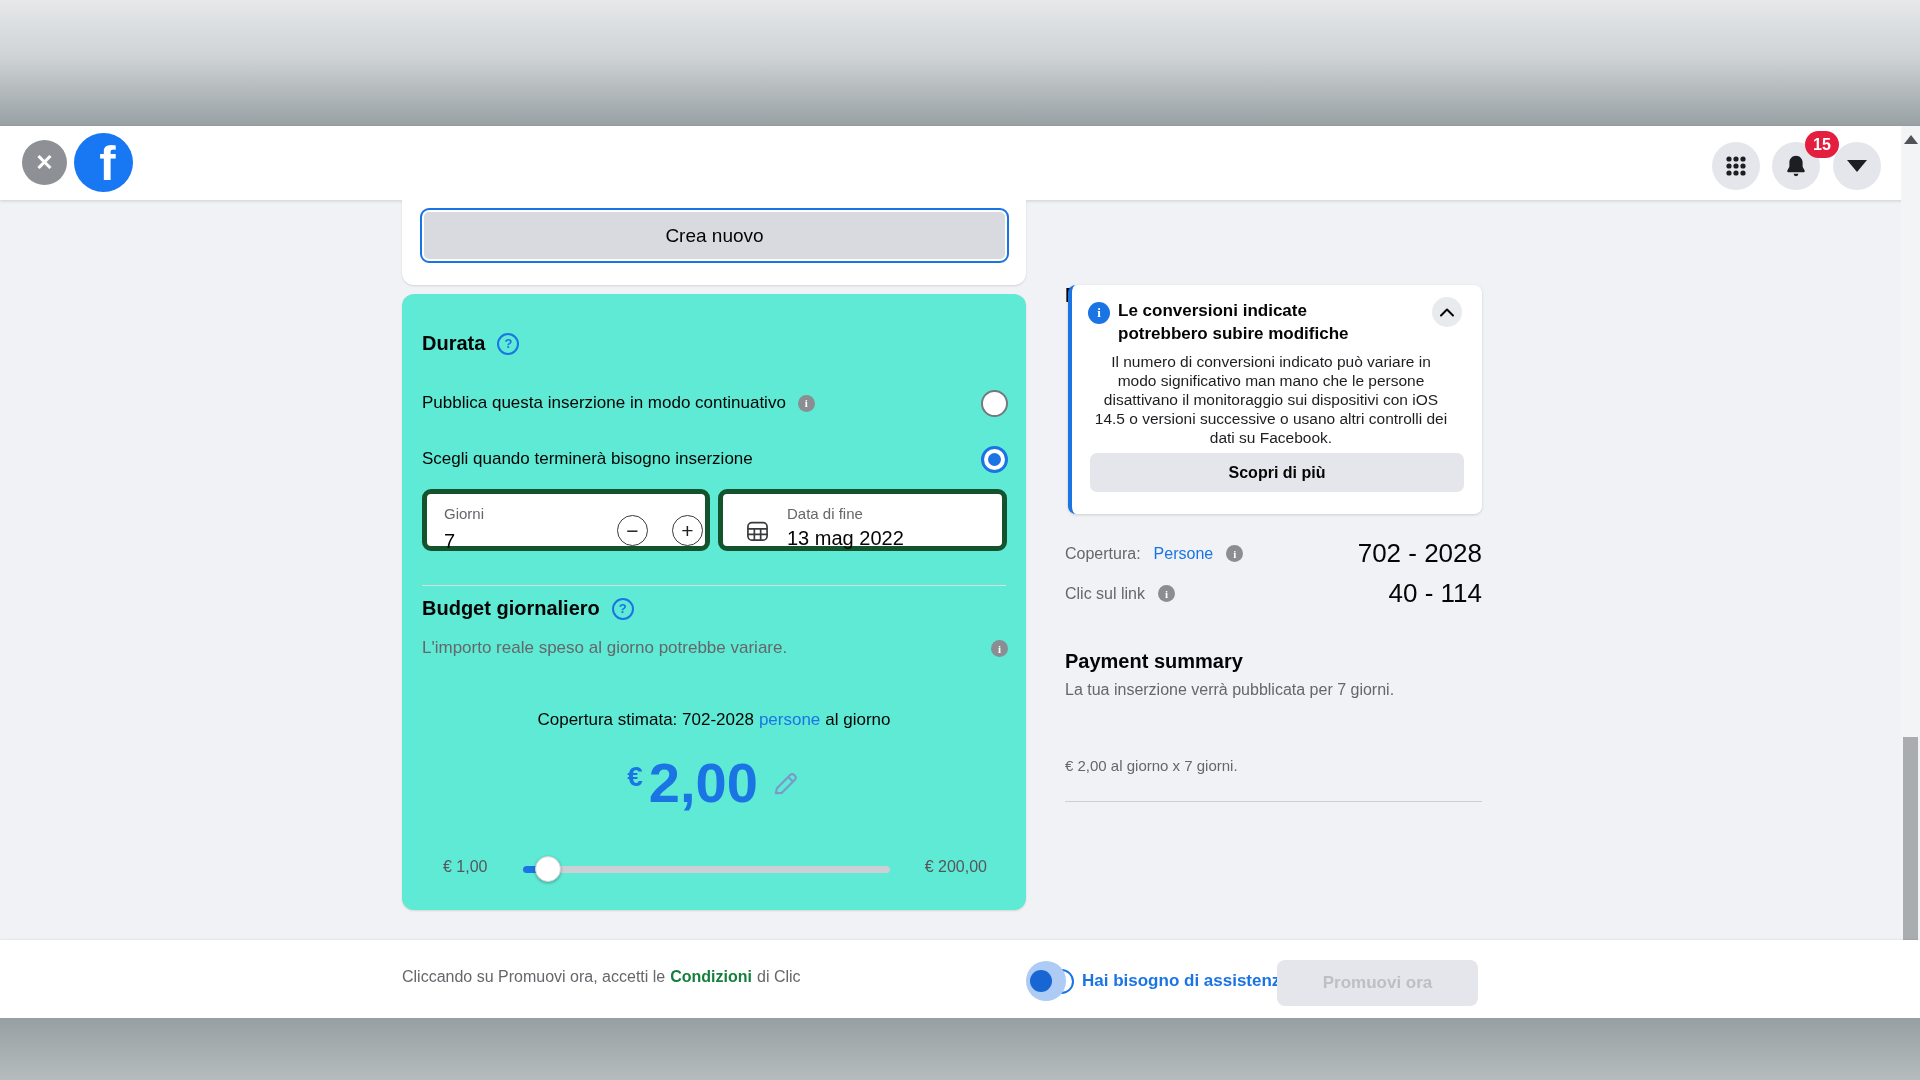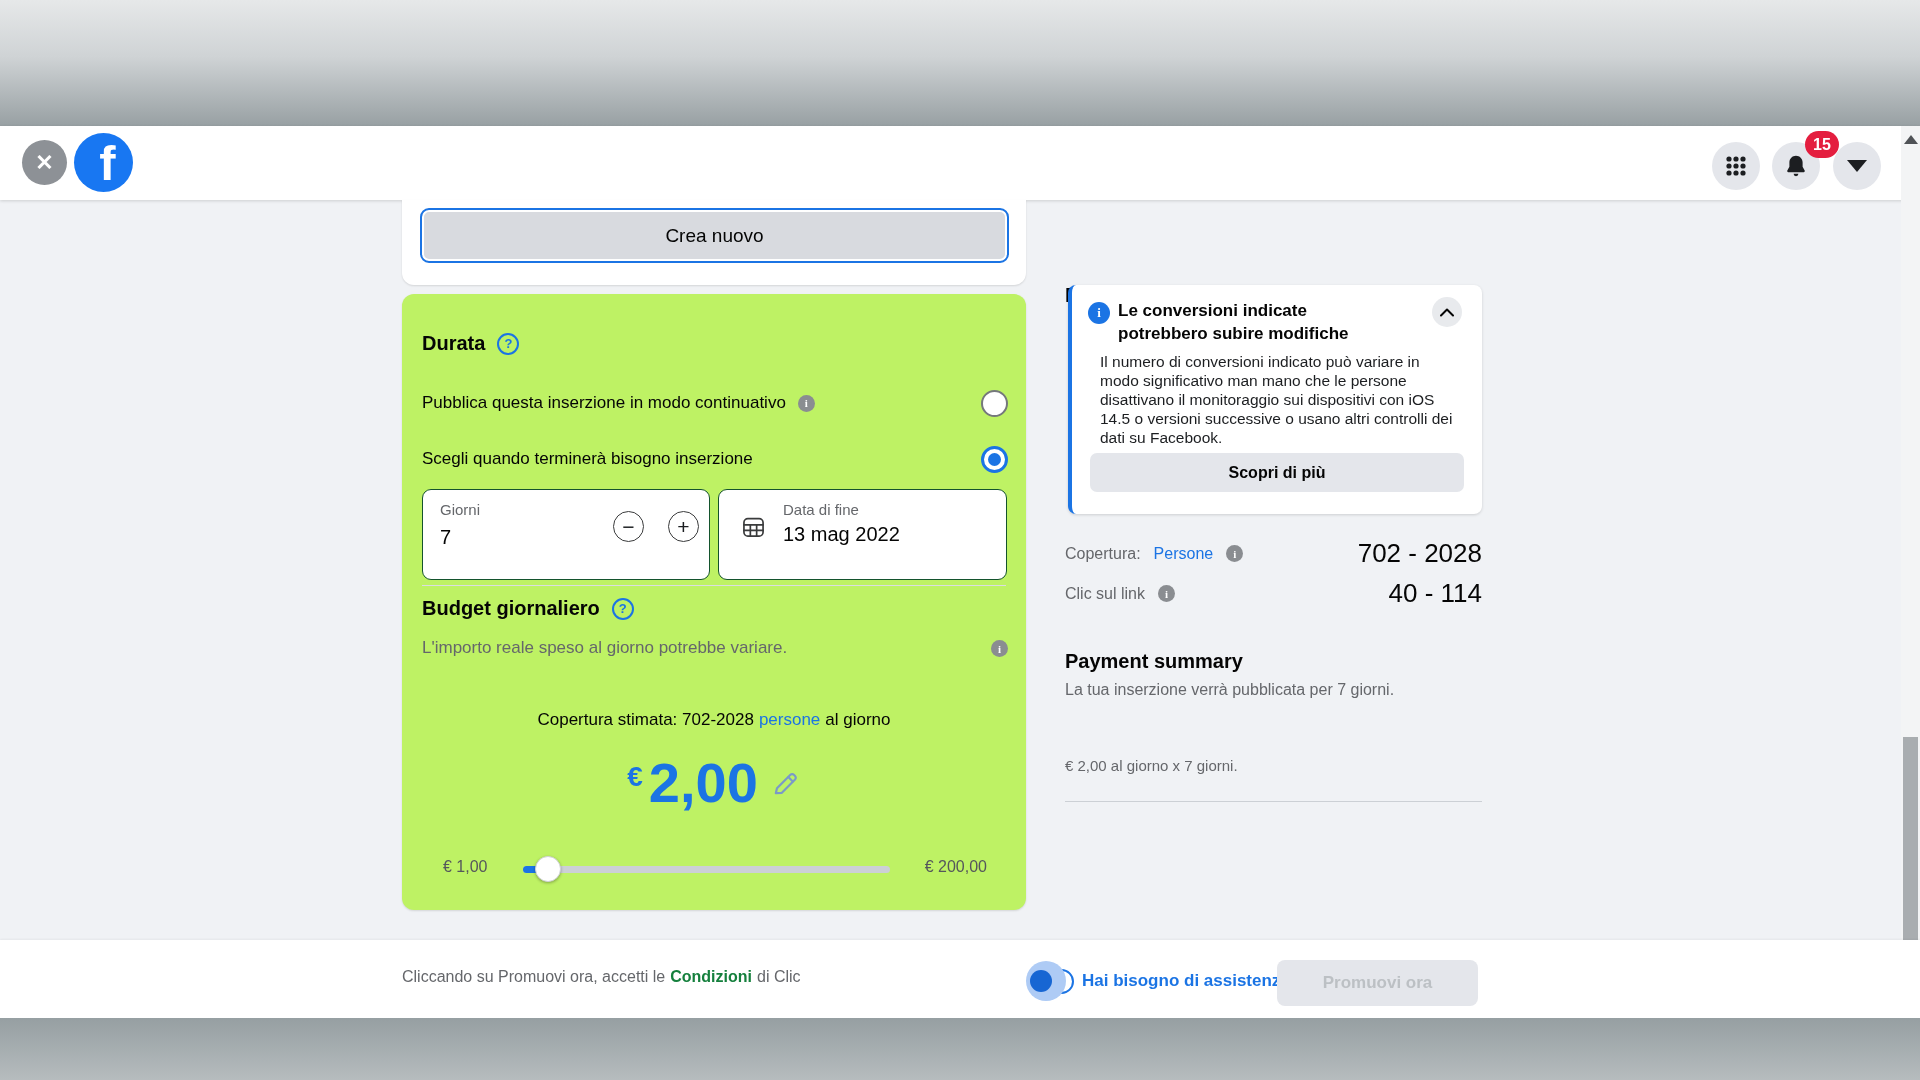--- a/index.html
+++ b/index.html
@@ -40,40 +40,40 @@
     border-left:7px solid transparent; border-right:7px solid transparent; border-top:9px solid #4f5256; }
   .sb-thumb { position:absolute; left:2px; width:15px; top:611px; height:240px; background:#a9adb0; }
 
   
   .card-create { position:absolute; left:402px; top:200px; width:624px; height:85px; background:#fff;
     border-radius:0 0 12px 12px; box-shadow:0 1px 2px rgba(0,0,0,.12); }
   .create-btn { position:absolute; left:18px; top:8px; width:589px; height:55px; background:#d8dadf;
     border:2px solid #1b74e4; box-shadow:inset 0 0 0 2px #fff; border-radius:9px; font-size:19px;
     color:#050505; display:flex; align-items:center; justify-content:center; cursor:pointer; }
 
-  .card-main { position:absolute; left:402px; top:294px; width:624px; height:616px; background:#bef264;
+  .card-main { position:absolute; left:402px; top:294px; width:624px; height:616px; background:#5eead4;
     border-radius:12px; box-shadow:0 1px 2px rgba(0,0,0,.12); }
   .sec-title { position:absolute; left:20px; display:flex; align-items:center; gap:12px;
     font-size:20px; font-weight:bold; }
   .t-durata { top:38px; } .t-budget { top:303px; }
   .q-icon { width:22px; height:22px; border-radius:50%; border:2px solid #1b74e4; color:#1b74e4;
     font-size:13px; font-weight:bold; display:inline-flex; align-items:center; justify-content:center;
     cursor:pointer; }
   .opt-row { position:absolute; left:20px; display:flex; align-items:center; gap:12px; font-size:17px; }
   .opt1 { top:99px; } .opt2 { top:155px; }
   .info-dot { width:17px; height:17px; border-radius:50%; background:#8a8d91; color:#fff; font-size:11px;
     font-weight:bold; font-family:"Liberation Serif", serif; display:inline-flex; align-items:center;
     justify-content:center; flex:0 0 auto; cursor:pointer; }
   .radio { position:absolute; left:579px; width:27px; height:27px; border-radius:50%; background:#fff;
     cursor:pointer; }
   .radio.off { top:96px; border:2px solid #75787c; }
   .radio.on  { top:152px; border:3px solid #1b74e4; }
   .radio.on::after { content:""; position:absolute; inset:4px; border-radius:50%; background:#1b74e4; }
 
-  .input-box { position:absolute; top:195px; height:91px; border:1px solid #14532d; border-radius:9px;
+  .input-box { position:absolute; top:195px; height:62px; border:5px solid #14532d; border-radius:9px;
     background:#fff; cursor:pointer; }
   .box-days { left:20px; width:288px; }
   .box-date { left:316px; width:289px; }
   .field-label { position:absolute; font-size:15px; color:#65676b; }
   .field-value { position:absolute; font-size:20px; color:#050505; }
   .box-days .field-label { left:17px; top:11px; }
   .box-days .field-value { left:17px; top:36px; }
   .box-date .field-label { left:64px; top:11px; }
   .box-date .field-value { left:64px; top:33px; }
   .step-btn { position:absolute; top:21px; width:31px; height:31px; border-radius:50%;
@@ -108,22 +108,22 @@
   .results-title { position:absolute; left:1065px; top:240px; font-size:20px; font-weight:bold;margin-top:44px; }
   .notice-card { position:absolute; left:1068px; top:285px; width:414px; height:229px; background:#fff;
     border-left:4px solid #1b74e4; border-radius:8px; box-shadow:0 1px 3px rgba(0,0,0,.15); }
   .blue-info { position:absolute; left:16px; top:17px; width:22px; height:22px; border-radius:50%;
     background:#1b74e4; color:#fff; font-size:13px; font-weight:bold; font-family:"Liberation Serif",serif;
     display:flex; align-items:center; justify-content:center; }
   .notice-title { position:absolute; left:46px; top:15px; width:256px; font-size:17px; font-weight:bold;
     line-height:1.33; }
   .notice-chevron { position:absolute; right:20px; top:12px; width:30px; height:30px; border-radius:50%;
     background:#e8eaed; display:flex; align-items:center; justify-content:center; cursor:pointer; }
-  .notice-body { position:absolute; left:28px; top:68px; width:362px; font-size:15.5px; color:#1c1e21;
-    line-height:1.22; }
+  .notice-body { position:absolute; left:18px; top:68px; width:362px; font-size:15.5px; color:#1c1e21;
+    line-height:1.22;text-align:center; }
   .notice-btn { position:absolute; left:18px; top:168px; width:374px; height:39px; background:#e4e6eb;
     border-radius:7px; font-size:16px; font-weight:bold; color:#050505; display:flex; align-items:center;
     justify-content:center; cursor:pointer; }
 
   .stat-row { position:absolute; left:1065px; width:417px; display:flex; justify-content:space-between;
     align-items:center; }
   .row-reach { top:538px; } .row-clicks { top:578px; }
   .stat-label { display:flex; align-items:center; gap:13px; font-size:16px; color:#65676b; }
   .stat-link { color:#1b74e4; cursor:pointer; }
   .stat-value { font-size:26px; color:#050505; }

